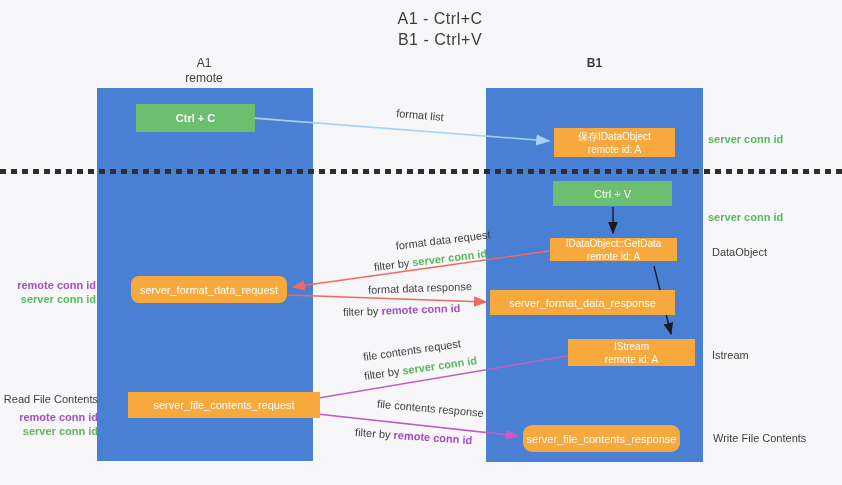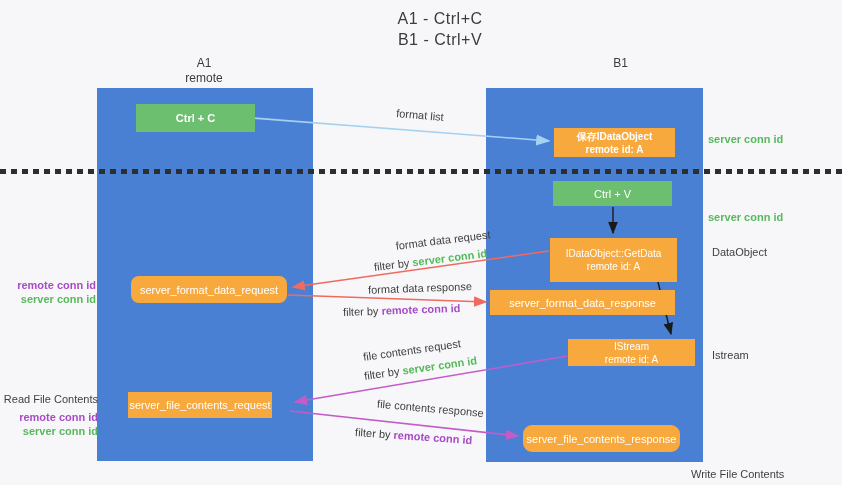--- a/index.html
+++ b/index.html
@@ -23,21 +23,21 @@
     position:absolute;background:#4a80d4;
   }
   .lane-left{left:97px;top:88px;width:216px;height:373px;}
   .lane-right{left:486px;top:88px;width:217px;height:374px;}
 
   .lane-header{
     position:absolute;top:56px;text-align:center;
     font-size:12px;line-height:15px;color:#3c3c3c;
   }
   .lane-header.left{left:96px;width:216px;}
-  .lane-header.right{left:512px;width:217px;}
+  .lane-header.right{left:486px;width:217px;font-weight:bold;}
 
   .dashes{
     position:absolute;left:0;top:169px;width:842px;height:5px;
     background:repeating-linear-gradient(90deg,#2e2e2e 0 6px,transparent 6px 11px);
     z-index:5;
   }
 
   .node{
     position:absolute;display:flex;flex-direction:column;
     align-items:center;justify-content:center;
@@ -103,48 +103,48 @@
     <line x1="549" y1="251" x2="293" y2="287" stroke="#f06a5e" stroke-width="1.5" marker-end="url(#m-red)"></line>
     <line x1="288" y1="295" x2="486" y2="302" stroke="#f06a5e" stroke-width="1.5" marker-end="url(#m-red)"></line>
     <line x1="567" y1="356" x2="295" y2="402" stroke="#c45cc8" stroke-width="1.5" marker-end="url(#m-mag)"></line>
     <line x1="290" y1="411" x2="518" y2="436" stroke="#c45cc8" stroke-width="1.5" marker-end="url(#m-mag)"></line>
   </svg>
 
   <div class="node node-green" style="left:136px;top:104px;width:119px;height:28px;font-weight:bold;">
     <div>Ctrl + C</div>
   </div>
 
-  <div class="node node-orange two-line" style="left:554px;top:128px;width:121px;height:29px;font-weight:bold;">
+  <div class="node node-orange two-line" style="left:554px;top:128px;width:121px;height:29px;">
     <div>保存IDataObject</div>
     <div>remote id: A</div>
   </div>
 
   <div class="node node-green" style="left:553px;top:181px;width:119px;height:25px;">
     <div>Ctrl + V</div>
   </div>
 
-  <div class="node node-orange two-line" style="left:550px;top:238px;width:127px;height:44px;">
+  <div class="node node-orange two-line" style="left:550px;top:238px;width:127px;height:23px;">
     <div>IDataObject::GetData</div>
     <div>remote id: A</div>
   </div>
 
   <div class="node node-orange" style="left:131px;top:276px;width:156px;height:27px;border-radius:8px;">
     <div>server_format_data_request</div>
   </div>
 
   <div class="node node-orange" style="left:490px;top:290px;width:185px;height:25px;">
     <div>server_format_data_response</div>
   </div>
 
   <div class="node node-orange two-line" style="left:568px;top:339px;width:127px;height:27px;">
     <div>IStream</div>
     <div>remote id: A</div>
   </div>
 
-  <div class="node node-orange" style="left:128px;top:392px;width:144px;height:26px;">
+  <div class="node node-orange" style="left:128px;top:392px;width:192px;height:26px;">
     <div>server_file_contents_request</div>
   </div>
 
   <div class="node node-orange" style="left:523px;top:425px;width:157px;height:27px;border-radius:9px;">
     <div>server_file_contents_response</div>
   </div>
 
   <div class="albl" style="left:370px;top:109px;width:100px;transform:rotate(5deg);">
     <span>format list</span>
   </div>
@@ -178,21 +178,21 @@
   </div>
   <div class="albl" style="left:355px;top:430px;width:115px;transform:rotate(4deg);">
     <span>filter by</span>
     <span class="accent-purple">remote conn id</span>
   </div>
 
   <div class="side accent-green" style="left:708px;top:133px;">server conn id</div>
   <div class="side accent-green" style="left:708px;top:211px;">server conn id</div>
   <div class="side" style="left:712px;top:246px;">DataObject</div>
   <div class="side" style="left:712px;top:349px;">Istream</div>
-  <div class="side" style="left:691px;top:432px;margin-top:36px;">Write File Contents</div>
+  <div class="side" style="left:713px;top:432px;">Write File Contents</div>
 
   <div class="side right-align accent-purple" style="left:0px;top:279px;width:96px;">remote conn id</div>
   <div class="side right-align accent-green" style="left:0px;top:293px;width:96px;">server conn id</div>
 
   <div class="side right-align" style="left:0px;top:393px;width:98px;">Read File Contents</div>
   <div class="side right-align accent-purple" style="left:0px;top:411px;width:98px;">remote conn id</div>
   <div class="side right-align accent-green" style="left:0px;top:425px;width:98px;">server conn id</div>
 
 </div>
 

